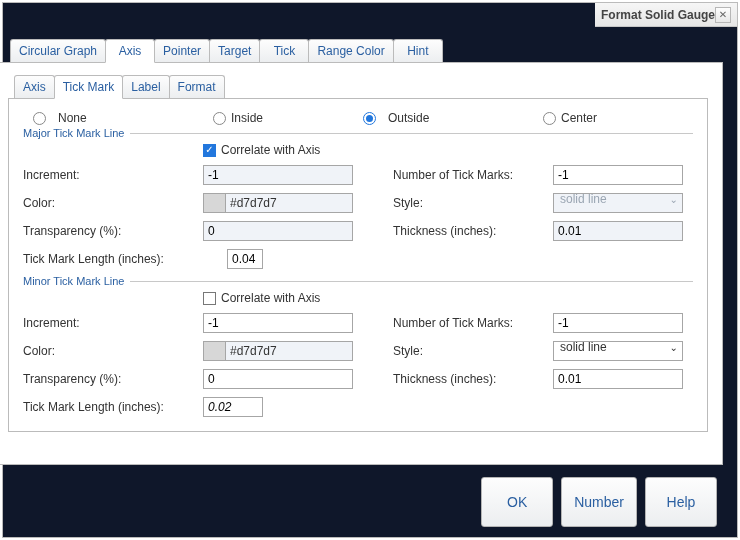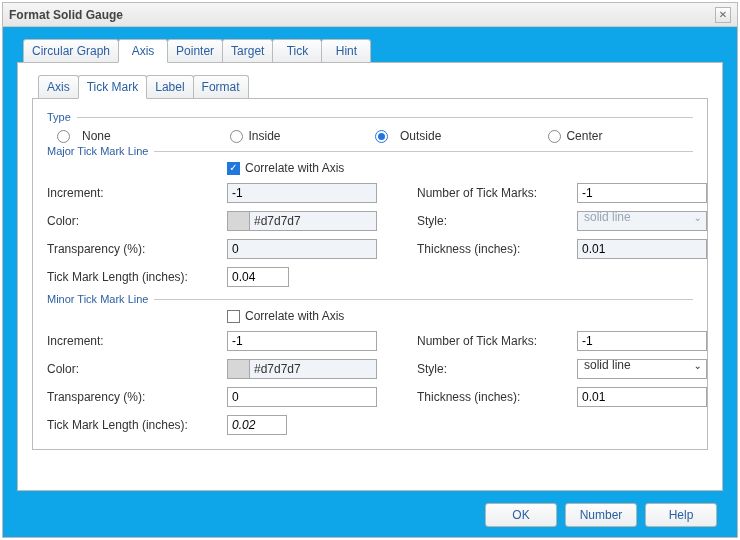--- a/index.html
+++ b/index.html
@@ -10,23 +10,24 @@
     color: #333;
     background: #fff;
     width: 740px;
     height: 540px;
   }
   .dialog {
     width: 736px;
     height: 536px;
     margin: 2px;
     border: 1px solid #bbb;
-    background: #0ea5e9;
+    background: #0f172a;
     display: flex;
     flex-direction: column;
+    align-items: flex-end;
   }
   .titlebar {
     height: 24px;
     background: linear-gradient(#f6f6f6,#e6e6e6);
     border-bottom: 1px solid #c7c7c7;
     display: flex;
     align-items: center;
     padding: 0 6px;
   }
   .titlebar .title {
@@ -84,20 +85,21 @@
     border: 1px solid #bbb;
     background: #fff;
     padding: 12px 14px 14px 14px;
     flex: 1;
     position: relative;
     z-index: 1;
   }
   .outer-strip .tab { min-width: 50px; text-align: center; }
   .outer-strip {
     margin-left: 6px;
+    padding-left: 11px;
   }
   .inner-strip {
     margin-left: 6px;
     margin-bottom: 0;
   }
   .inner-content {
     border: 1px solid #bbb;
     padding: 10px 14px 14px 14px;
   }
 
@@ -227,22 +229,22 @@
   .select.disabled .arrow { color: #9ba6b3; }
 
   .button-row {
     display: flex;
     justify-content: flex-end;
     gap: 8px;
     padding: 12px 6px 0 0;
   }
   .btn {
     min-width: 72px;
-    padding: 4px 12px;
-    font-size: 12px;
+    padding: 16px 12px;
+    font-size: 14px;
     color: #2a5fa1;
     background: linear-gradient(#fdfdfd,#eceef0);
     border: 1px solid #b4b4b4;
     border-radius: 3px;
     cursor: pointer;
     text-align: center;
   }
   .outer-tabcontent { flex: 1; }
 </style>
 </head>
@@ -255,36 +257,33 @@
   </div>
 
   <div class="body">
 
     <div class="tabstrip outer-strip">
       <div class="tab">Circular Graph</div>
       <div class="tab active">Axis</div>
       <div class="tab">Pointer</div>
       <div class="tab">Target</div>
       <div class="tab">Tick</div>
+      <div class="tab">Range Color</div>
       <div class="tab">Hint</div>
     </div>
     <div class="tabcontent outer-tabcontent">
 
       <div class="tabstrip inner-strip">
         <div class="tab">Axis</div>
         <div class="tab active">Tick Mark</div>
         <div class="tab">Label</div>
         <div class="tab">Format</div>
       </div>
       <div class="inner-content">
 
-        <div class="section-label">
-          <span>Type</span>
-          <span class="line"></span>
-        </div>
         <div class="radio-row">
           <div class="radio-item wide">
             <span class="radio"></span>
             <span>None</span>
           </div>
           <div class="radio-item">
             <span class="radio"></span>
             <span>Inside</span>
           </div>
           <div class="radio-item wide">
@@ -328,21 +327,21 @@
             <span class="arrow">⌄</span>
           </div>
 
           <span class="form-label">Transparency (%):</span>
           <input class="text" value="0" style="">
           <span></span>
           <span class="form-label">Thickness (inches):</span>
           <input class="text" value="0.01" style="">
 
           <span class="form-label">Tick Mark Length (inches):</span>
-          <input class="text plain" style="width: 62px;" value="0.04">
+          <input class="text plain" style="width: 36px; margin-left: 24px;" value="0.04">
           <span></span>
             <span></span>
             <span></span>
         </div>
 
         <div class="section-label" style="margin-top:6px">
           <span>Minor Tick Mark Line</span>
           <span class="line"></span>
         </div>
         <div style="margin-left:180px; margin-top:4px;">

